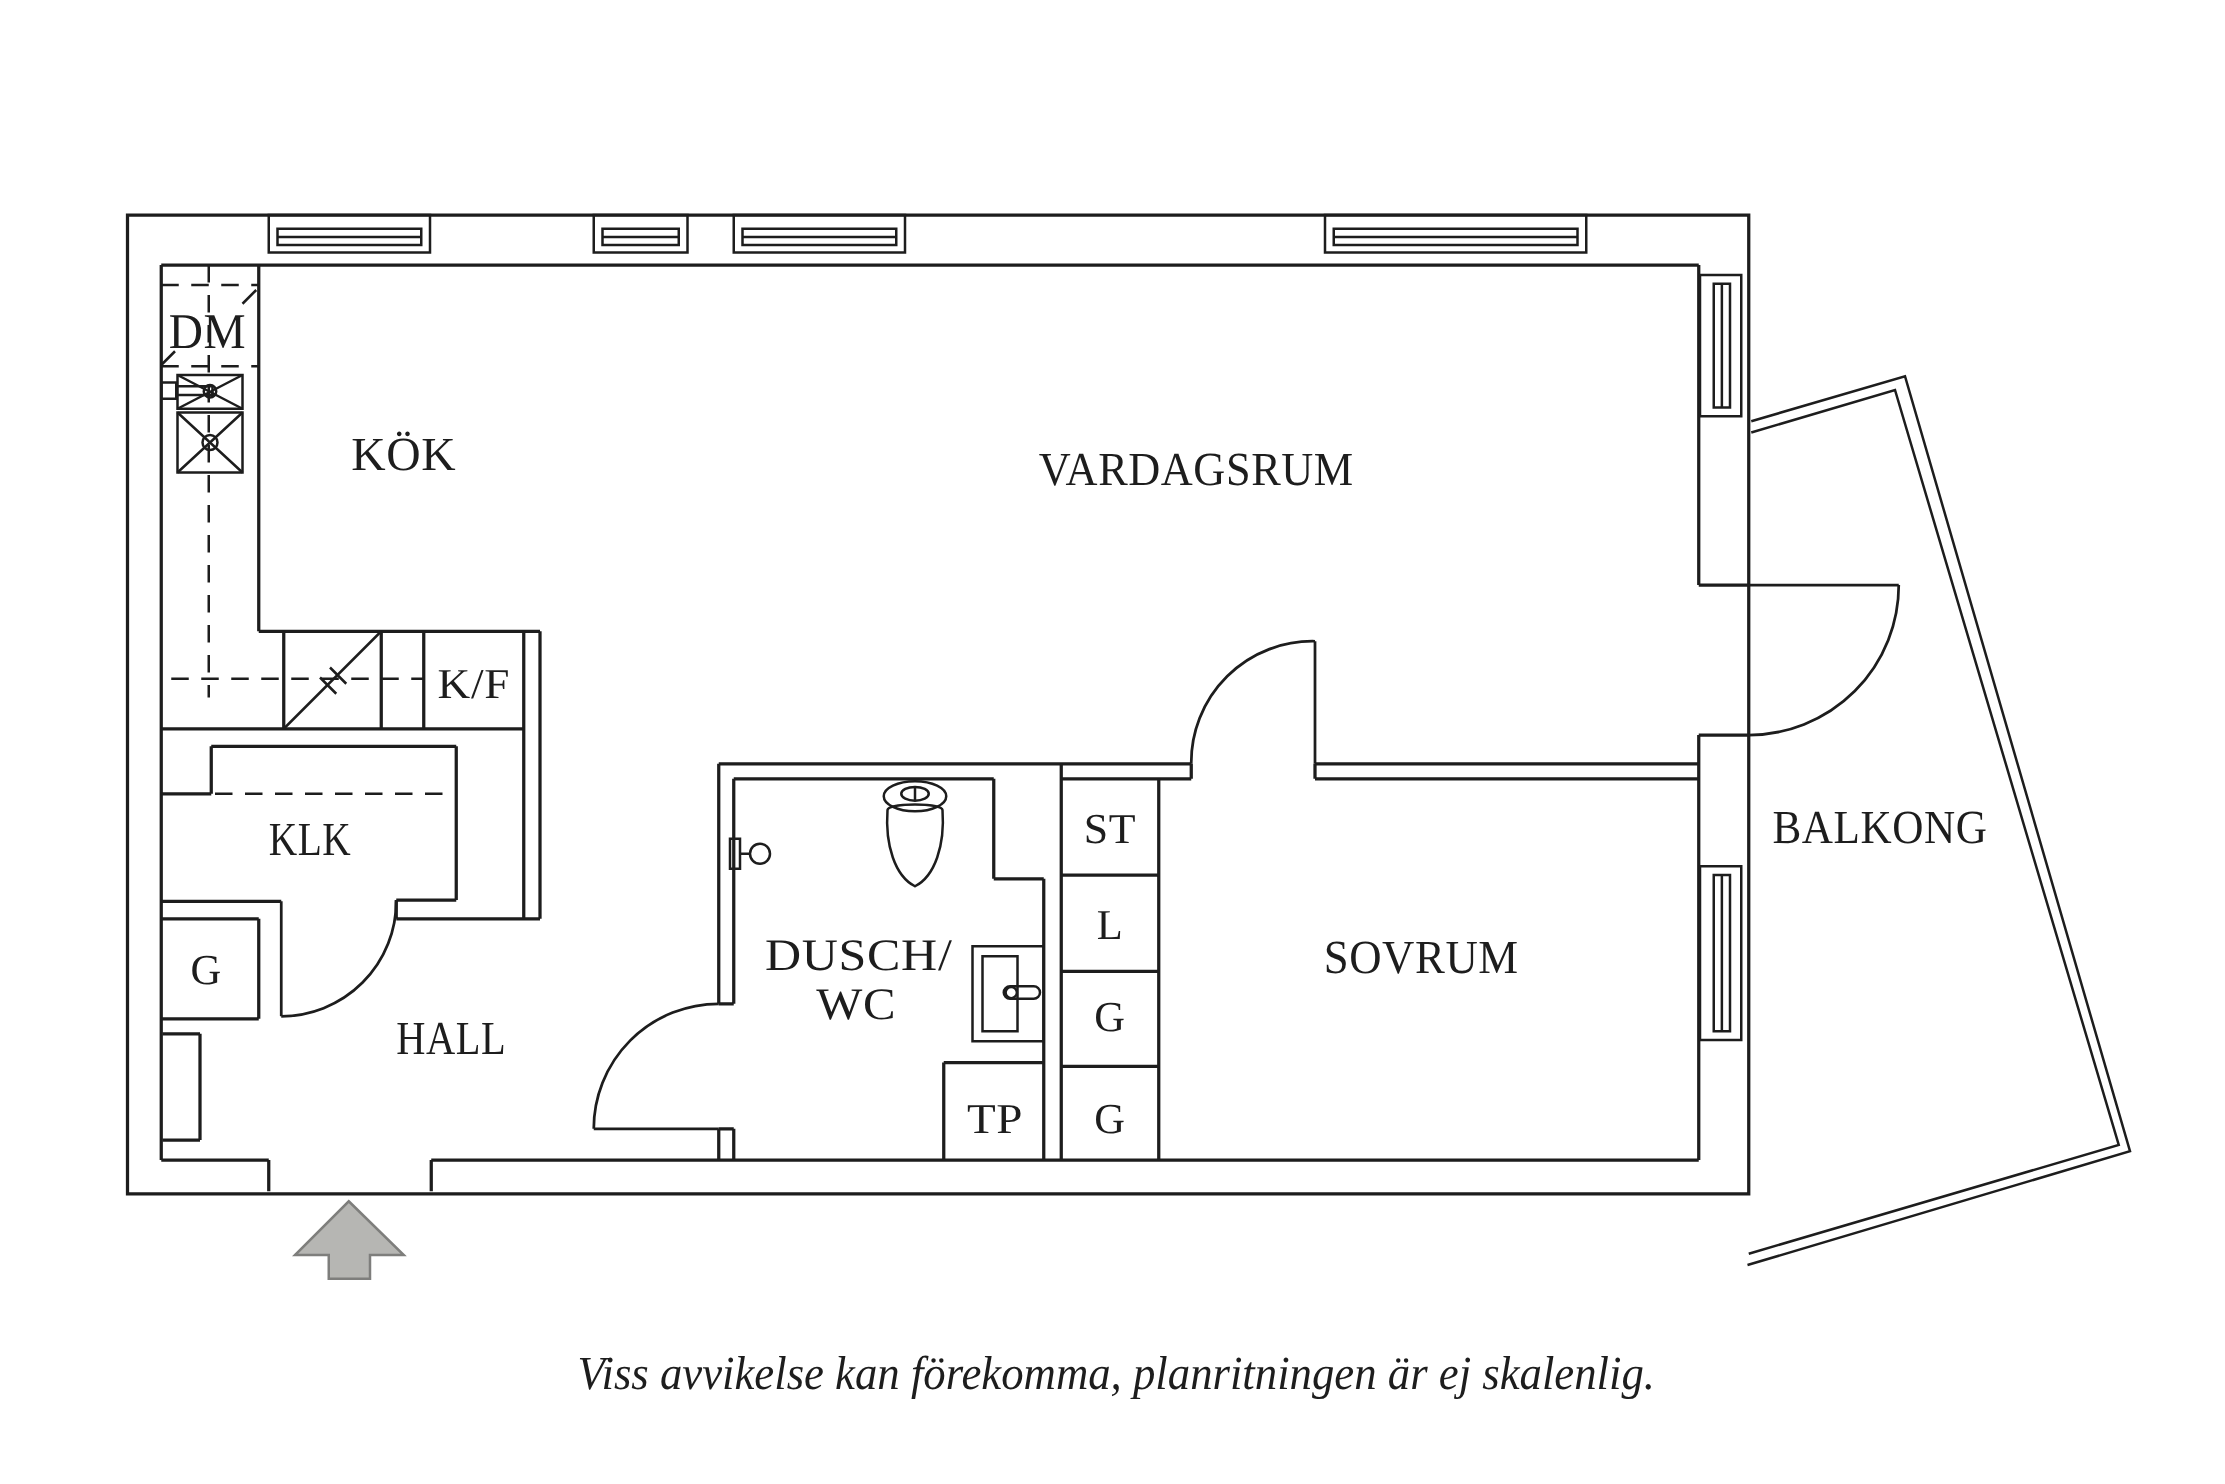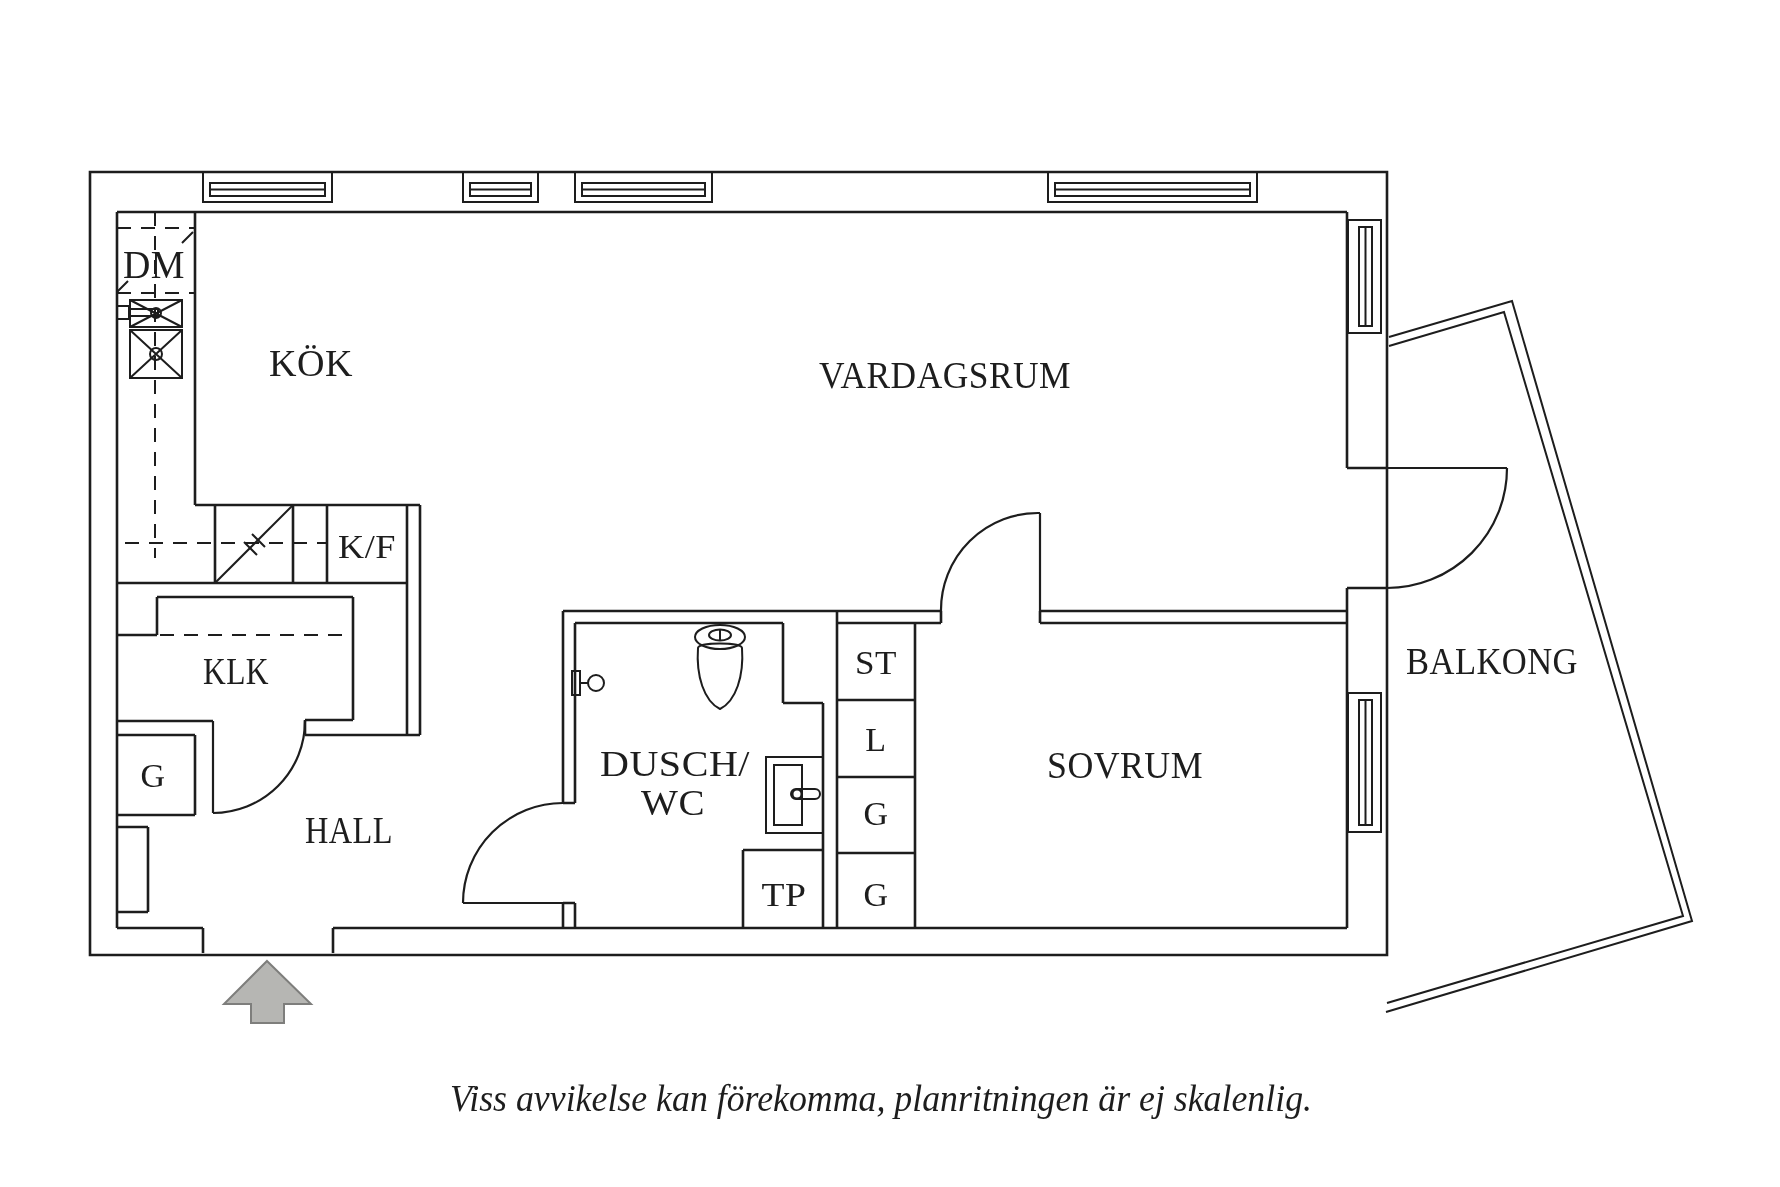--- a/index.html
+++ b/index.html
@@ -2,21 +2,21 @@
 <html style="--line: #1d1d1d; --arrow-fill: #b6b6b3; --arrow-stroke: #7e7e7c; --background: #ffffff;"><head>
 <meta charset="utf-8">
 <style>
   :root{
     --line:#1d1d1d;
     --arrow-fill:#b6b6b3;
     --arrow-stroke:#7e7e7c;
     --background:#ffffff;
   }
   html,body{margin:0;padding:0;background:var(--background);}
-  .stage{width:1644px;height:1187px;position:relative;background:var(--background);}
+  .stage{width:1644px;height:1187px;position:relative;background:var(--background);margin-left:12px;}
   svg{display:block;}
   .ln{fill:none;stroke:var(--line);stroke-width:2.6;stroke-linejoin:miter;stroke-linecap:butt;}
   .thin{stroke-width:2;}
   .door{stroke-width:2.2;}
   .dash{fill:none;stroke:var(--line);stroke-width:2;stroke-dasharray:14 10;}
   .lbl{fill:var(--line);font-family:"Liberation Serif", serif;letter-spacing:.5px;}
   .lbl-italic{fill:var(--line);font-family:"Liberation Serif", serif;font-style:italic;}
   .arrow{fill:var(--arrow-fill);stroke:var(--arrow-stroke);stroke-width:2;}
 </style>
 </head>

